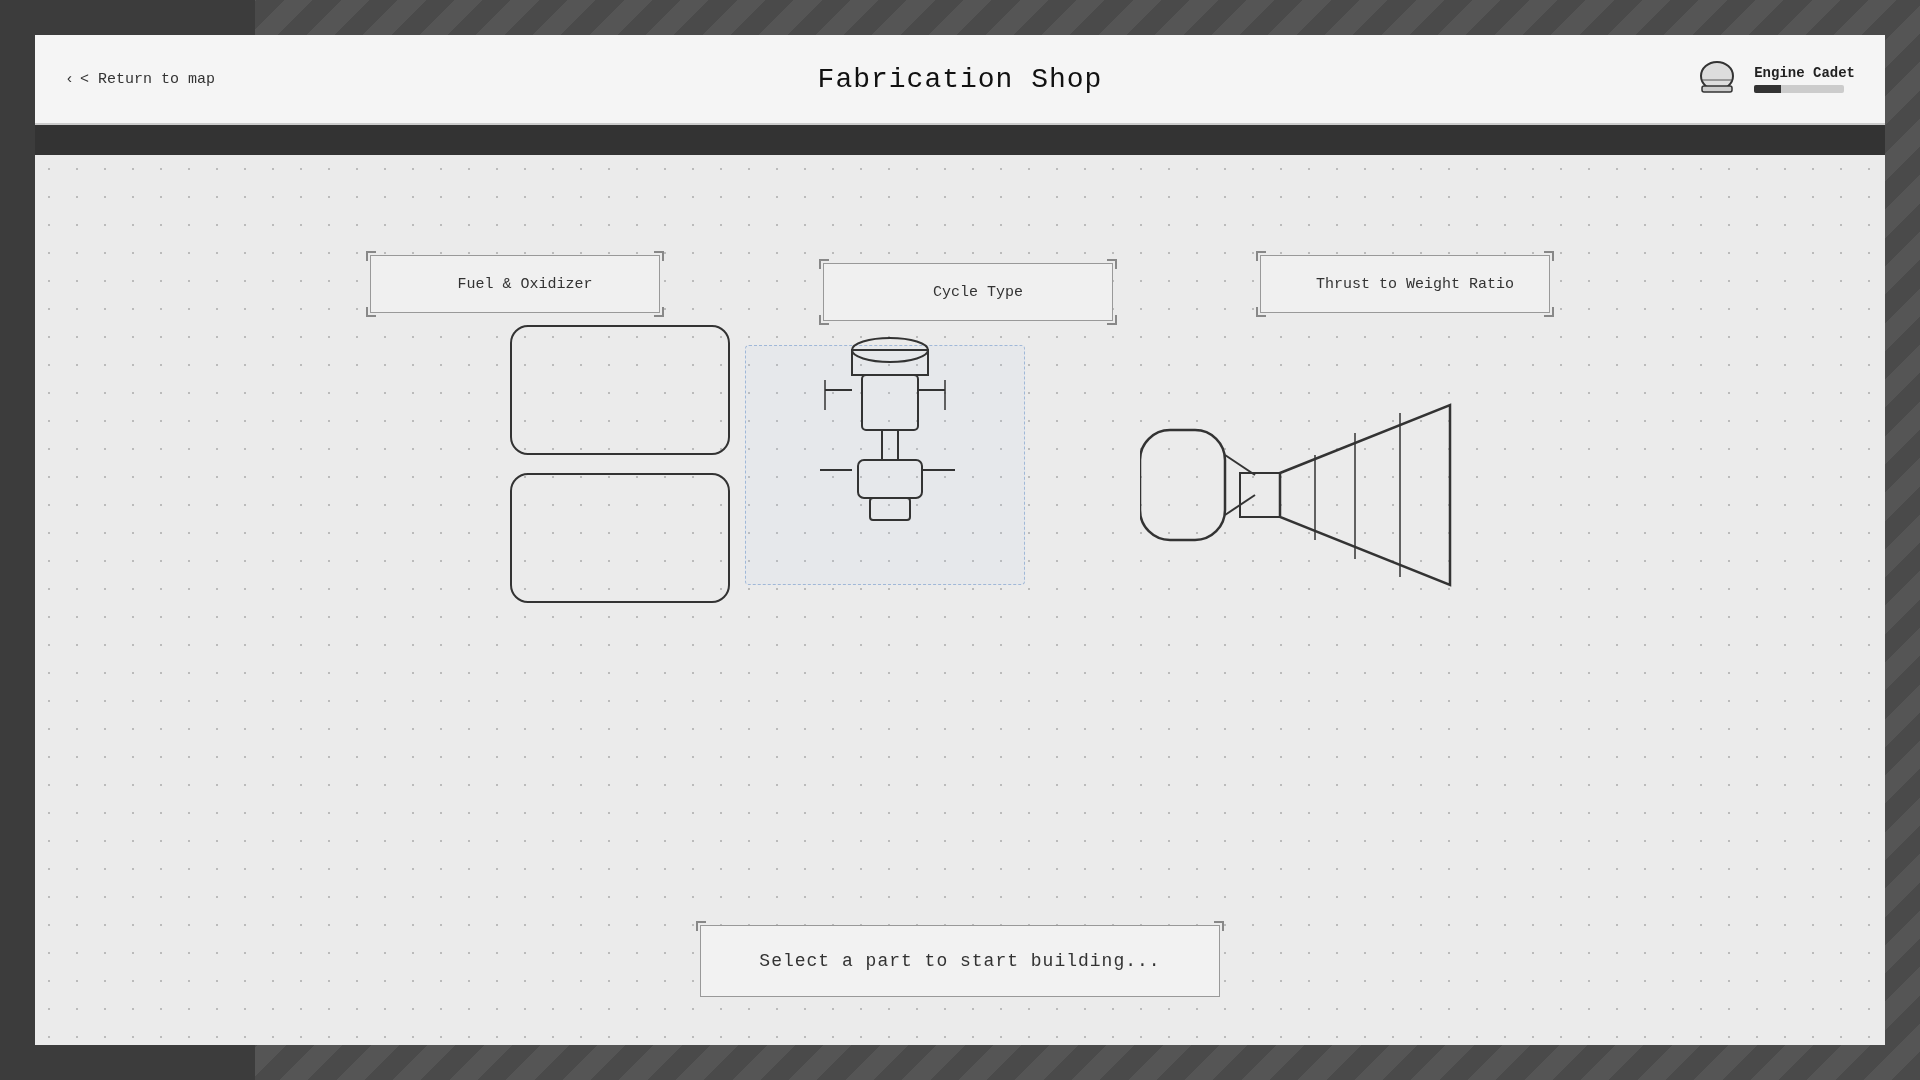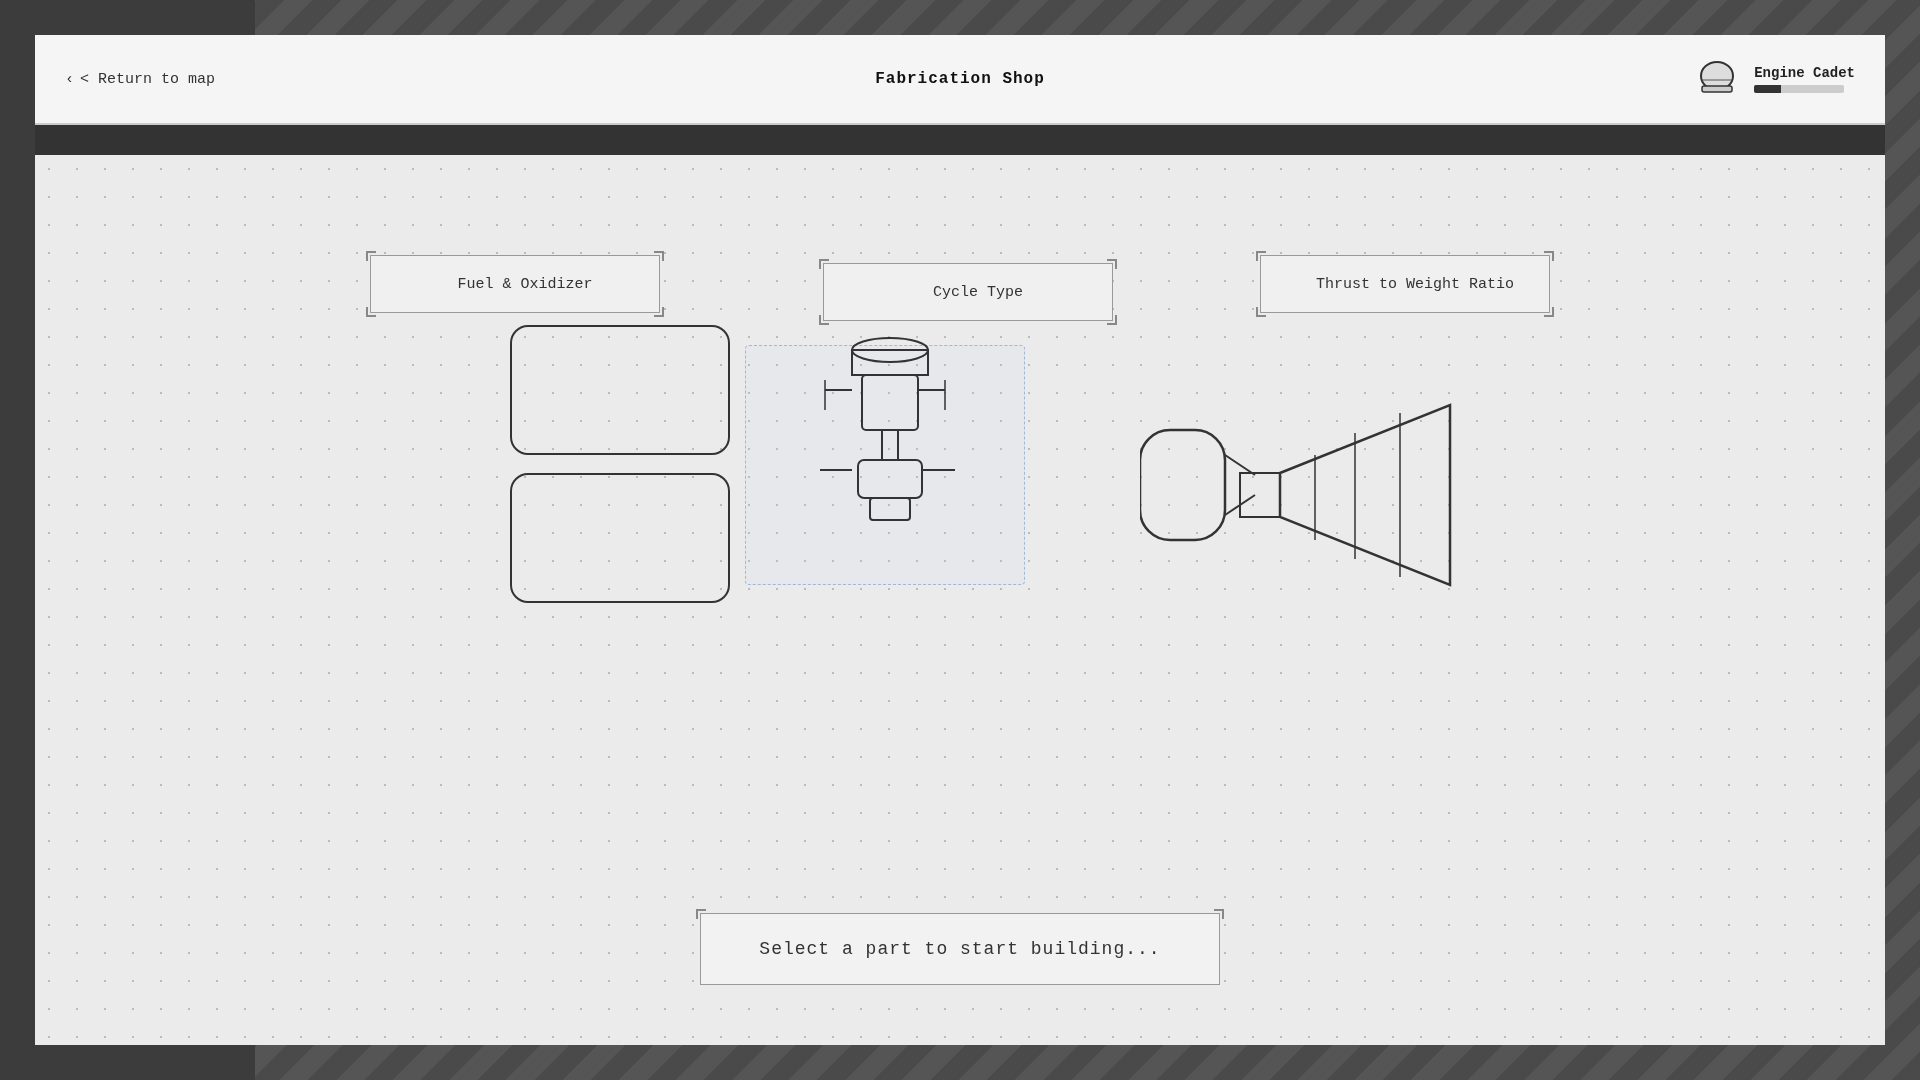--- a/index.html
+++ b/index.html
@@ -81,22 +81,22 @@
       gap: 6px;
       font-size: 15px;
       color: #333;
       cursor: pointer;
     }
 
     .header-title {
       position: absolute;
       left: 50%;
       transform: translateX(-50%);
-      font-size: 16px;
-      font-weight: bold;
+      font-size: 28px;
+      font-weight: normal;
       letter-spacing: 1px;
       color: #111;
     }
 
     .user-info {
       display: flex;
       align-items: center;
       gap: 12px;
     }
 
@@ -271,21 +271,21 @@
       width: 280px;
       height: 240px;
       border: 1.5px dashed #a0b8d8;
       border-radius: 4px;
       background: rgba(180, 210, 240, 0.08);
     }
 
     
     .status-bar {
       position: absolute;
-      bottom: 60px;
+      bottom: 48px;
       left: 50%;
       transform: translateX(-50%);
       width: 520px;
       height: 72px;
       border: 1.5px solid #999;
       background: #f2f2f2;
       display: flex;
       align-items: center;
       justify-content: center;
       font-family: 'Courier New', Courier, monospace;

